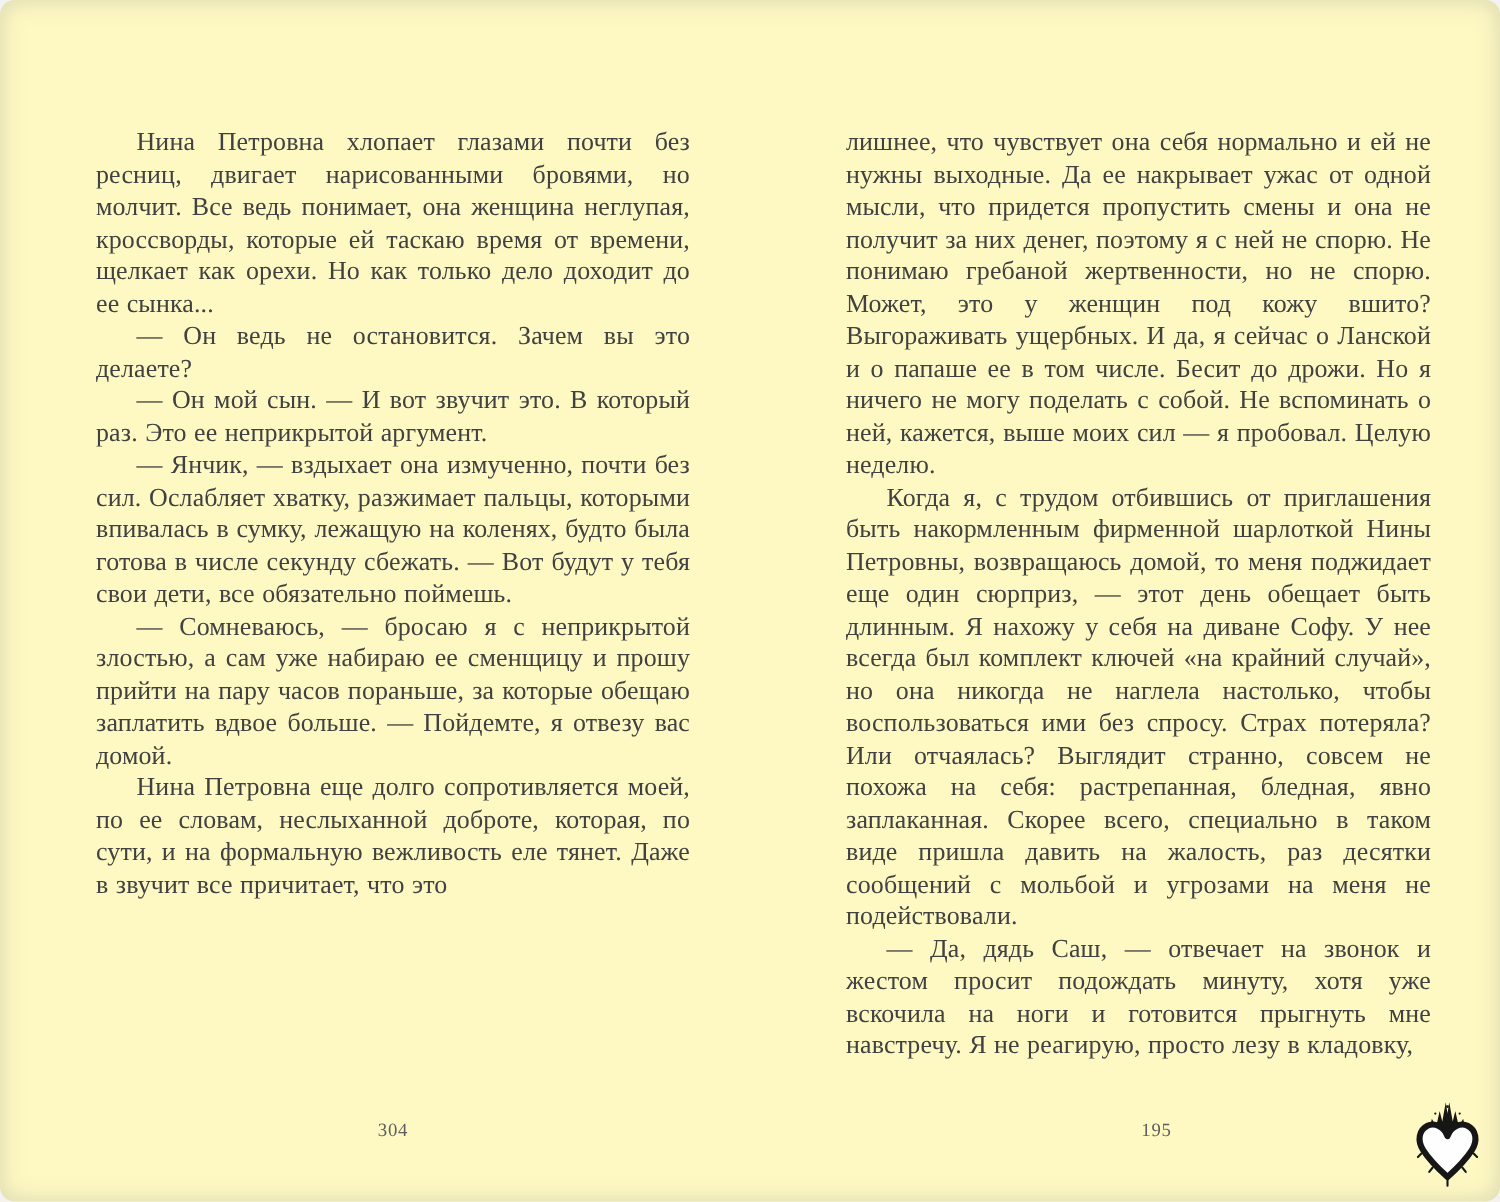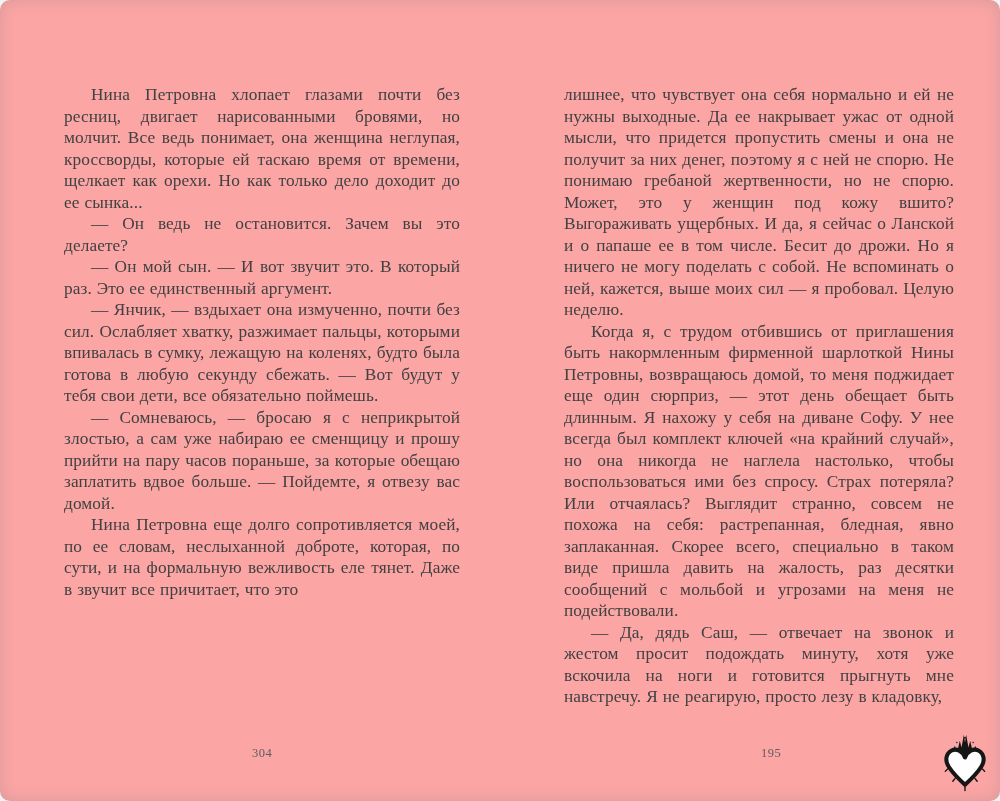--- a/index.html
+++ b/index.html
@@ -10,21 +10,21 @@
     width: 1000px;
     height: 801px;
     position: relative;
     background: #f2f2f2;
     font-family: "Liberation Serif", "DejaVu Serif", serif;
     overflow: hidden;
   }
   .spread {
     position: absolute;
     inset: 0;
-    background: #fca5a5;
+    background: #fef9c3;
     border-radius: 10px;
     box-shadow: inset 0 0 16px rgba(130,130,130,0.30);
   }
   .text-column {
     position: absolute;
     top: 84px;
     width: 396px;
     color: #414141;
   }
   .col-left  { left: 64px; }
@@ -60,22 +60,22 @@
   .corner-ornament svg { display: block; width: 100%; height: 100%; }
 </style>
 </head>
 <body>
 
 <div class="spread">
 
   <div class="text-column col-left">
     <p class="indent">Нина Петровна хлопает глазами почти без ресниц, двигает нарисованными бровями, но молчит. Все ведь понимает, она женщина неглупая, кроссворды, которые ей таскаю время от времени, щелкает как орехи. Но как только дело доходит до ее сынка...</p>
     <p class="indent">— Он ведь не остановится. Зачем вы это делаете?</p>
-    <p class="indent">— Он мой сын. — И вот звучит это. В который раз. Это ее единственный аргумент.</p>
-    <p class="indent">— Янчик, — вздыхает она измученно, почти без сил. Ослабляет хватку, разжимает пальцы, которыми впивалась в сумку, лежащую на коленях, будто была готова в любую секунду сбежать. — Вот будут у тебя свои дети, все обязательно поймешь.</p>
+    <p class="indent">— Он мой сын. — И вот звучит это. В который раз. Это ее неприкрытой аргумент.</p>
+    <p class="indent">— Янчик, — вздыхает она измученно, почти без сил. Ослабляет хватку, разжимает пальцы, которыми впивалась в сумку, лежащую на коленях, будто была готова в числе секунду сбежать. — Вот будут у тебя свои дети, все обязательно поймешь.</p>
     <p class="indent">— Сомневаюсь, — бросаю я с неприкрытой злостью, а сам уже набираю ее сменщицу и прошу прийти на пару часов пораньше, за которые обещаю заплатить вдвое больше. — Пойдемте, я отвезу вас домой.</p>
     <p class="indent">Нина Петровна еще долго сопротивляется моей, по ее словам, неслыханной доброте, которая, по сути, и на формальную вежливость еле тянет. Даже в звучит все причитает, что это</p>
   </div>
 
   <div class="text-column col-right">
     <p>лишнее, что чувствует она себя нормально и ей не нужны выходные. Да ее накрывает ужас от одной мысли, что придется пропустить смены и она не получит за них денег, поэтому я с ней не спорю. Не понимаю гребаной жертвенности, но не спорю. Может, это у женщин под кожу вшито? Выгораживать ущербных. И да, я сейчас о Ланской и о папаше ее в том числе. Бесит до дрожи. Но я ничего не могу поделать с собой. Не вспоминать о ней, кажется, выше моих сил — я пробовал. Целую неделю.</p>
     <p class="indent">Когда я, с трудом отбившись от приглашения быть накормленным фирменной шарлоткой Нины Петровны, возвращаюсь домой, то меня поджидает еще один сюрприз, — этот день обещает быть длинным. Я нахожу у себя на диване Софу. У нее всегда был комплект ключей «на крайний случай», но она никогда не наглела настолько, чтобы воспользоваться ими без спросу. Страх потеряла? Или отчаялась? Выглядит странно, совсем не похожа на себя: растрепанная, бледная, явно заплаканная. Скорее всего, специально в таком виде пришла давить на жалость, раз десятки сообщений с мольбой и угрозами на меня не подействовали.</p>
     <p class="indent">— Да, дядь Саш, — отвечает на звонок и жестом просит подождать минуту, хотя уже вскочила на ноги и готовится прыгнуть мне навстречу. Я не реагирую, просто лезу в кладовку,</p>
   </div>
 

